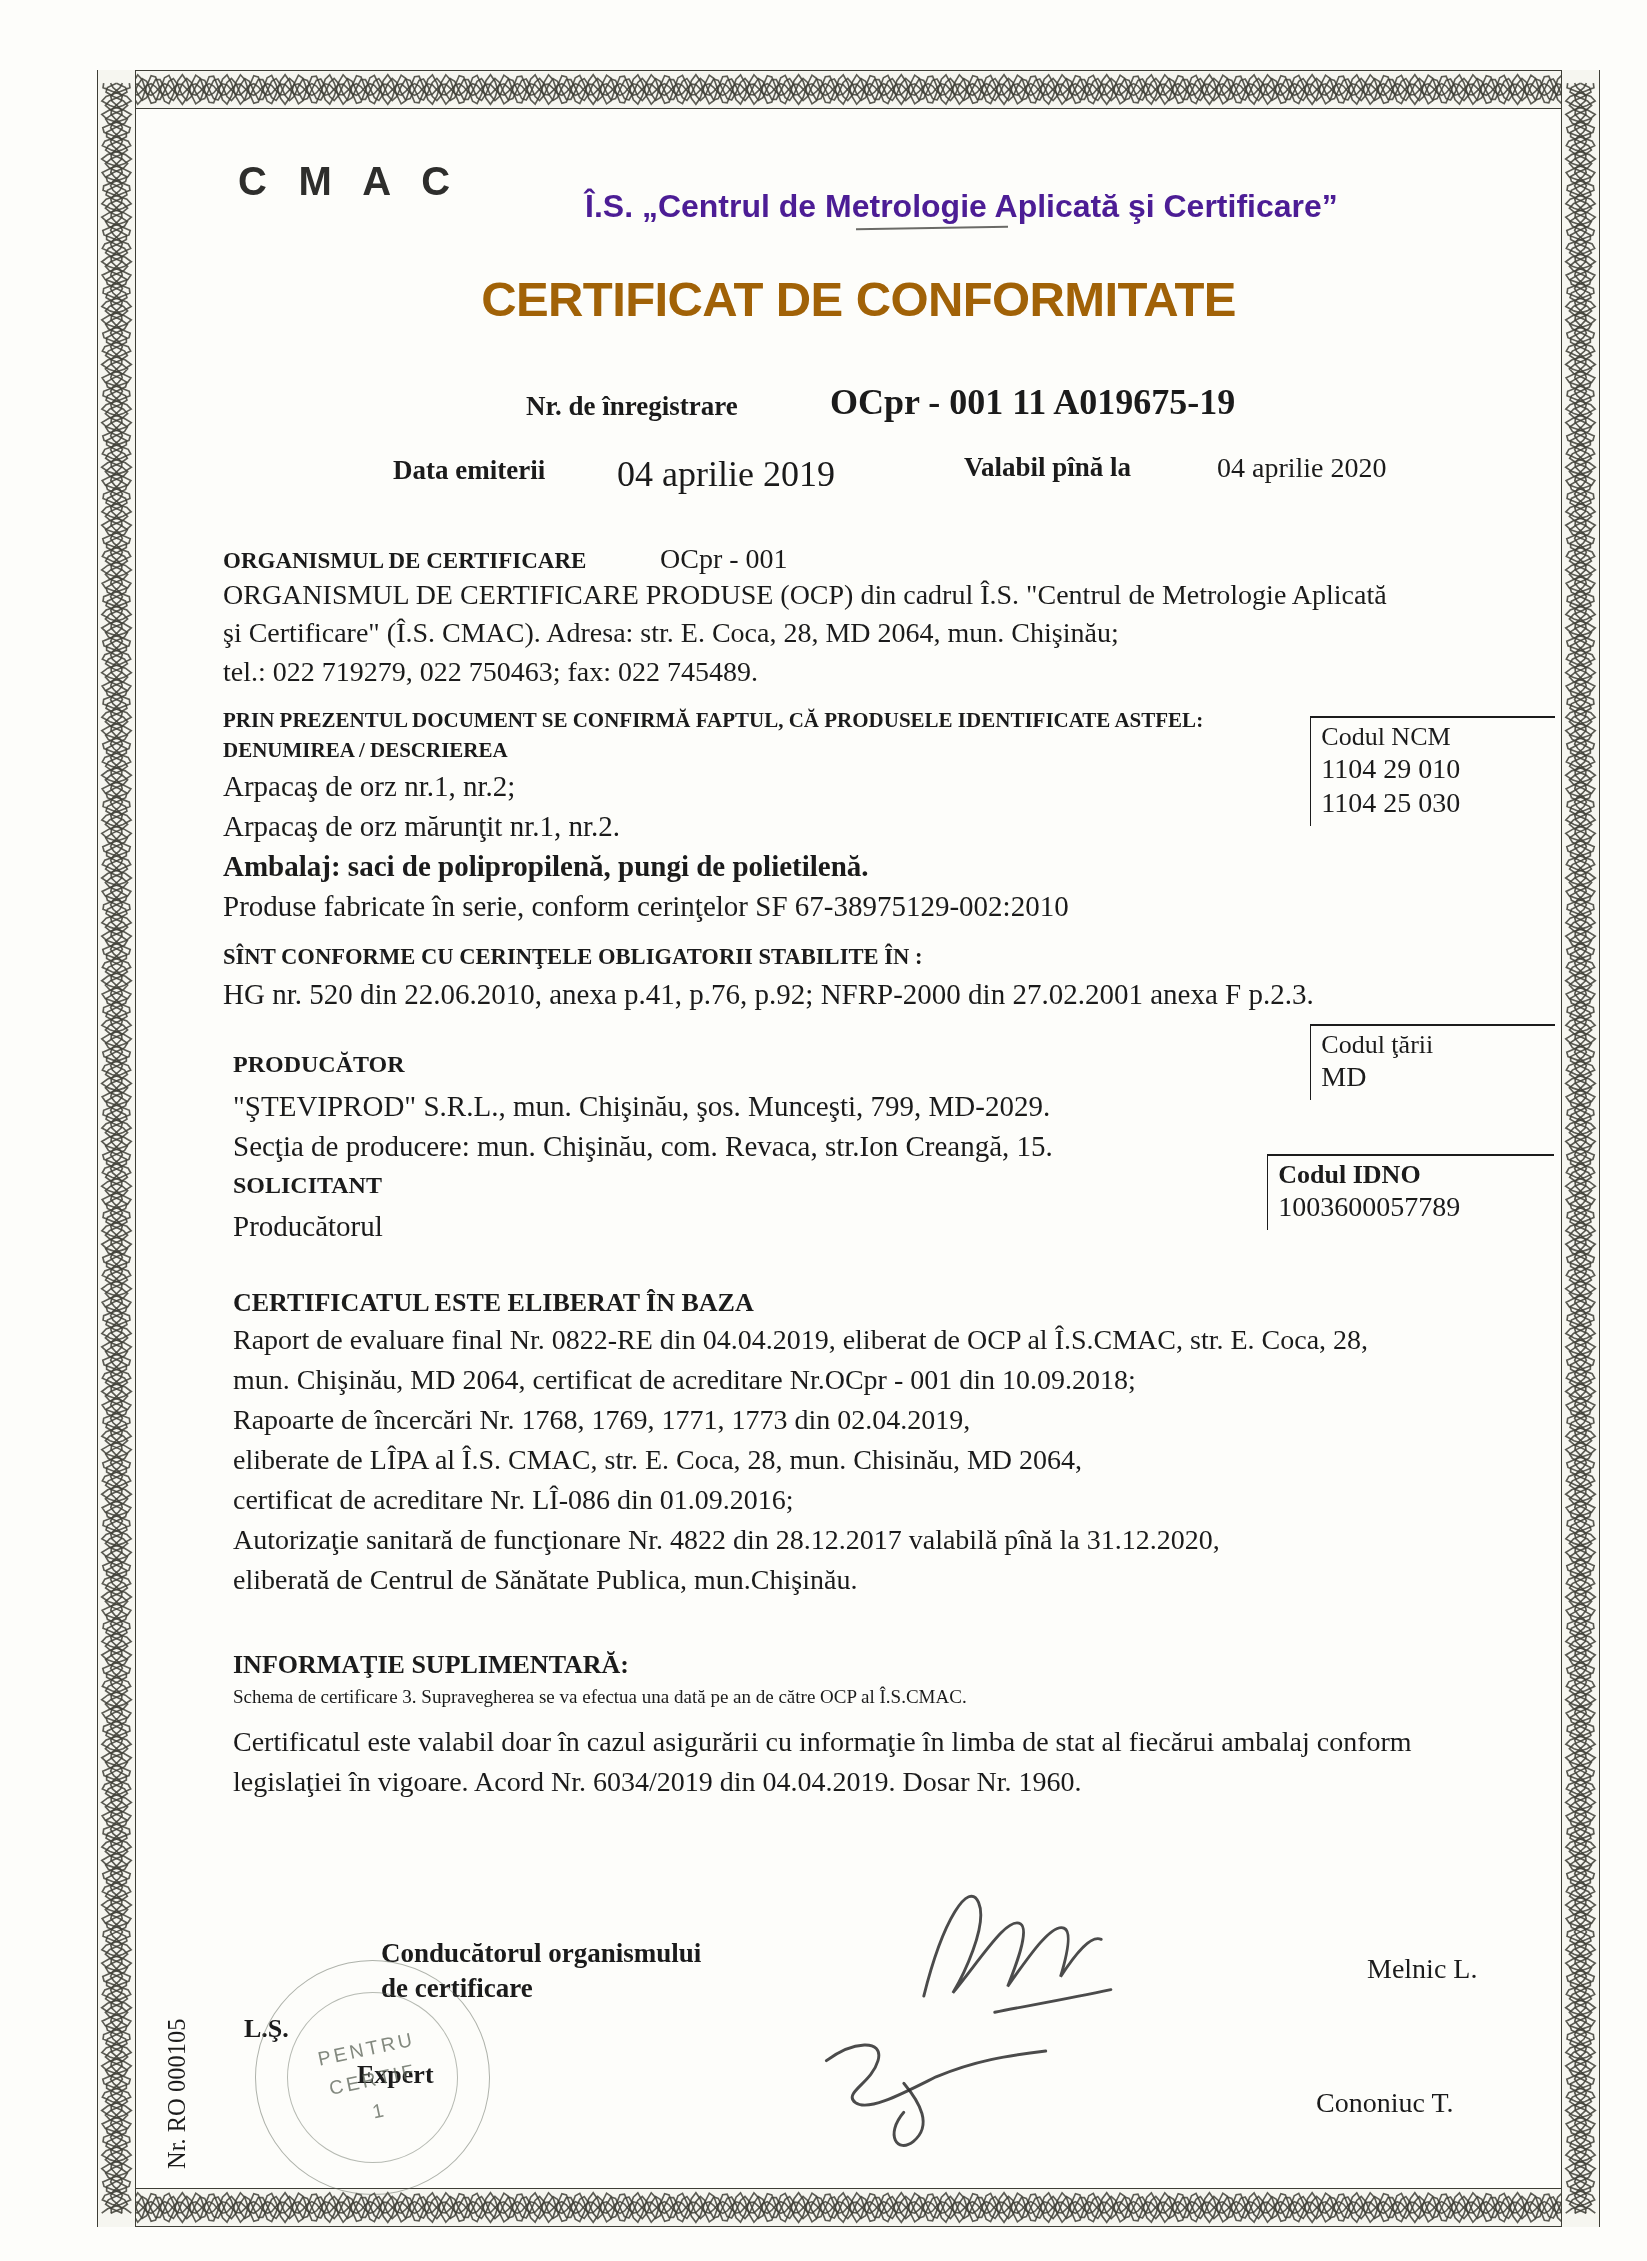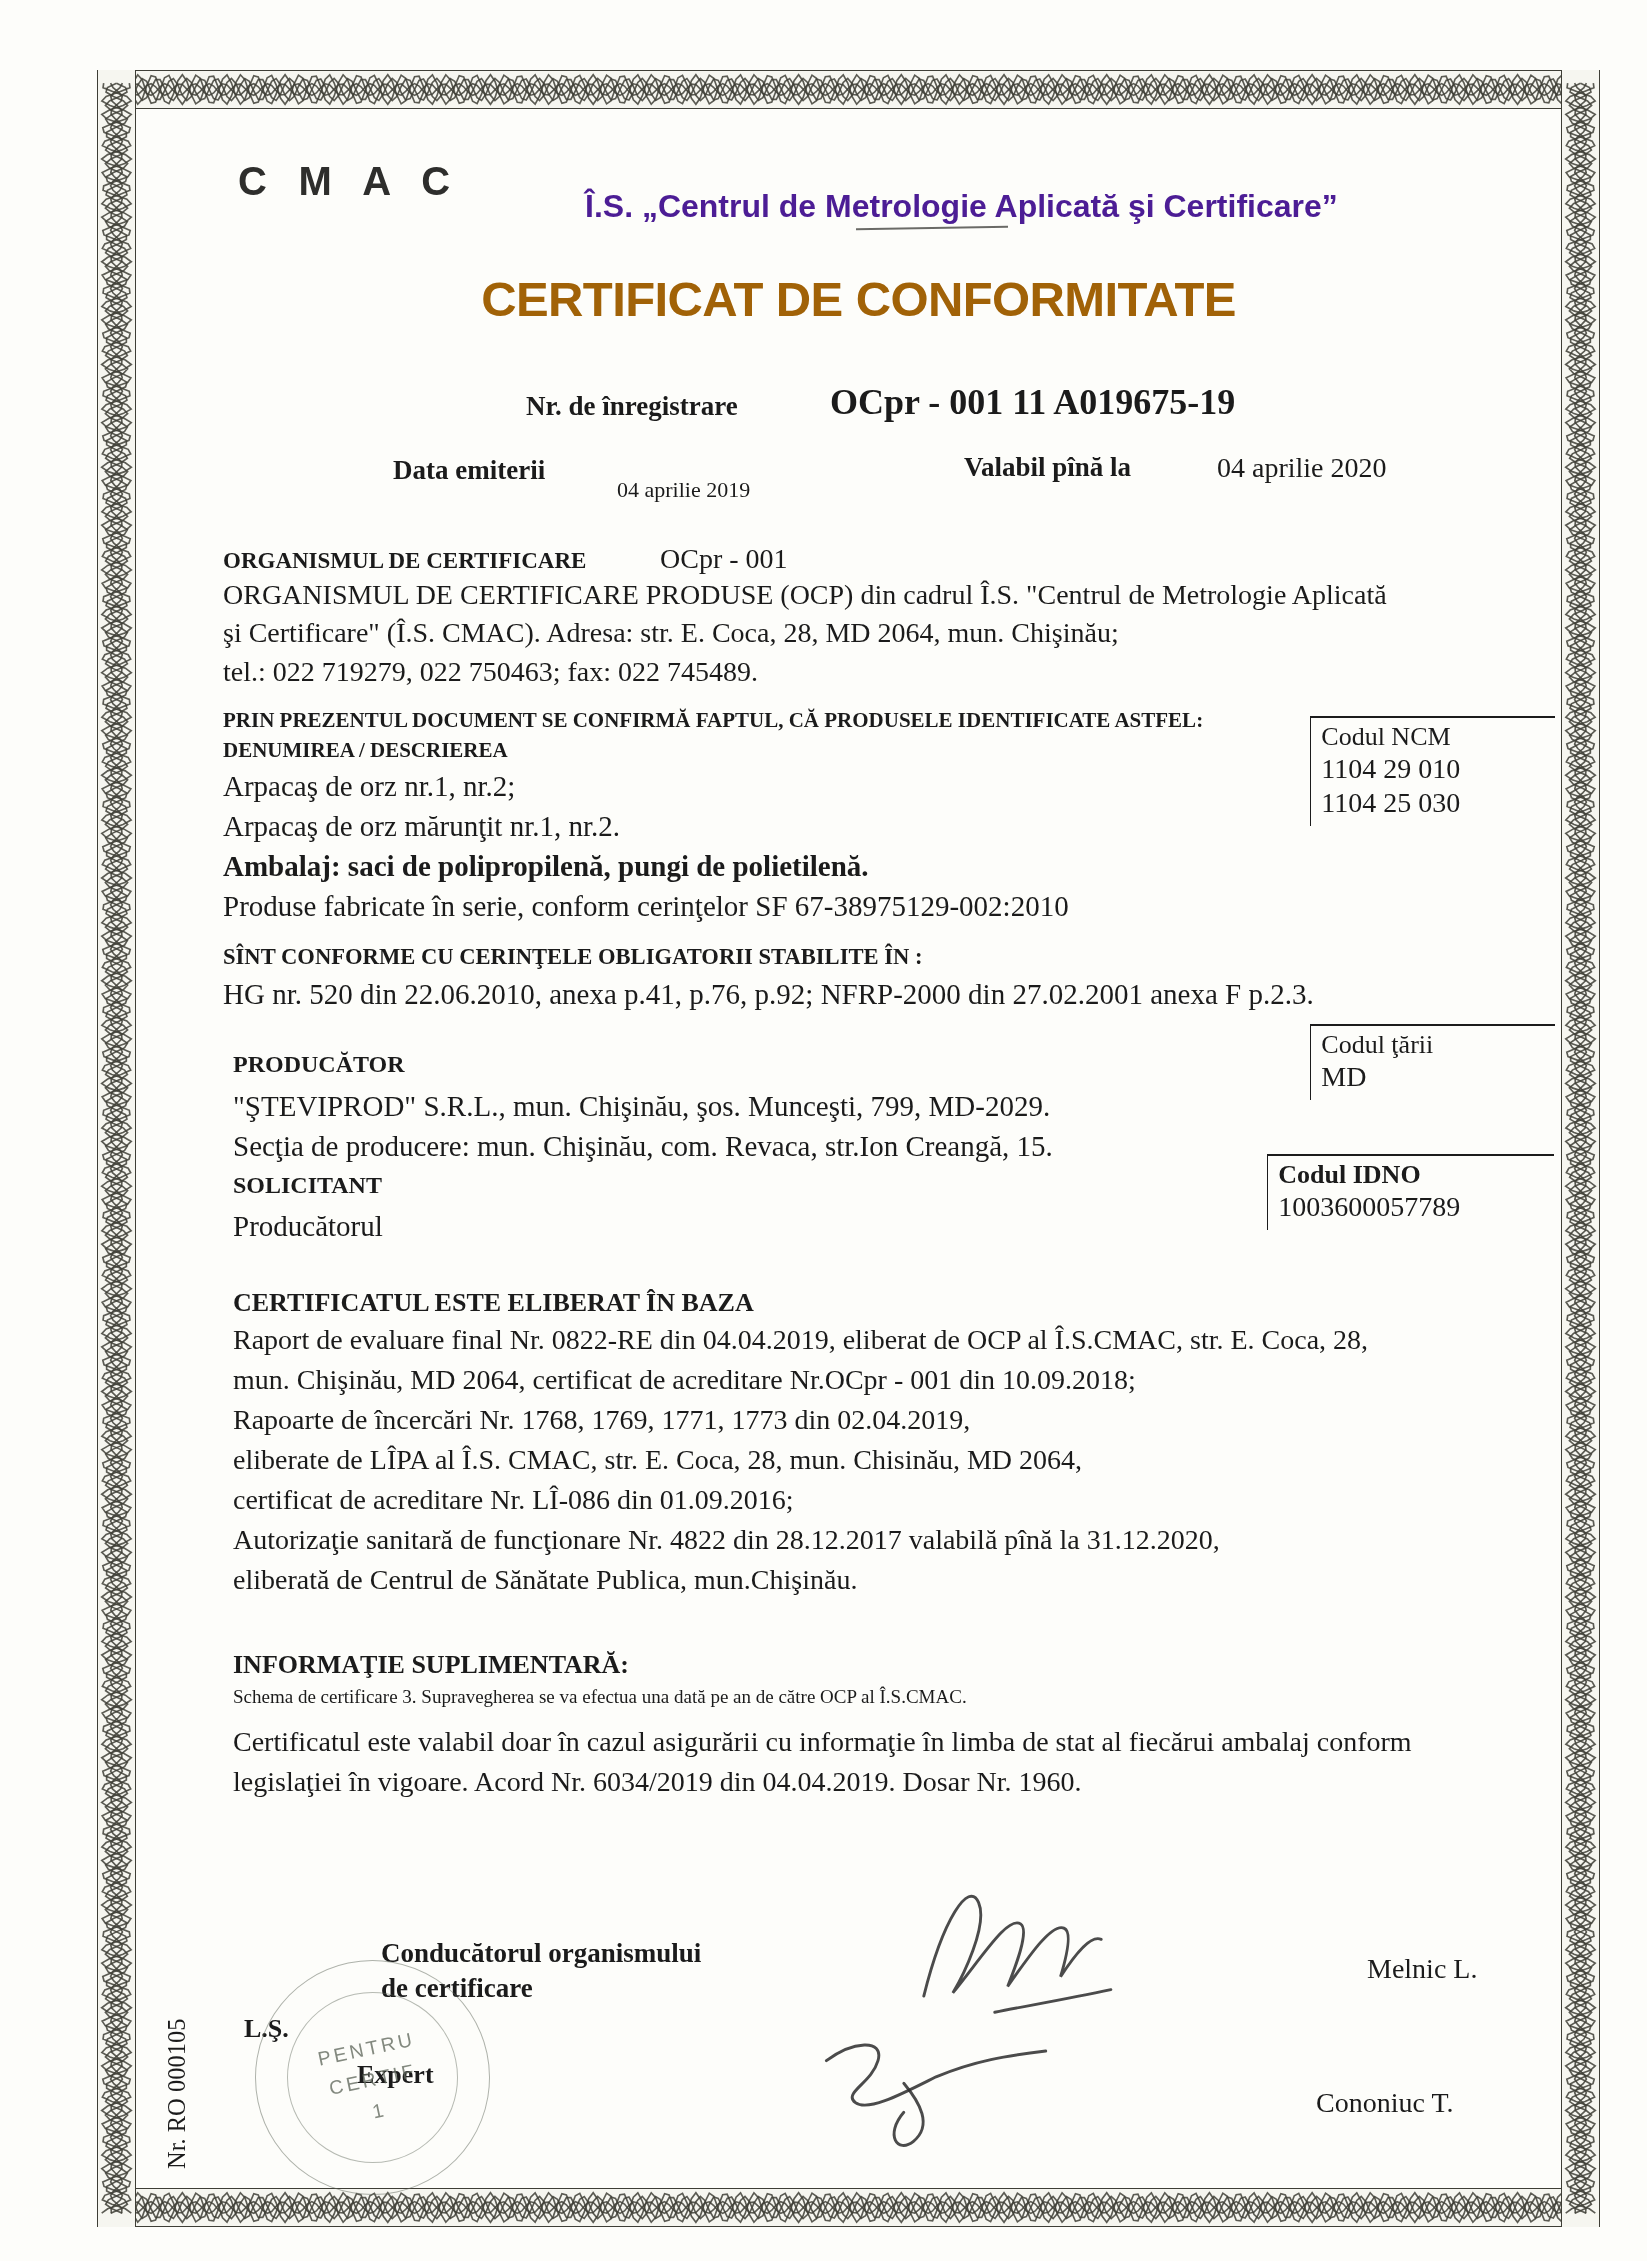--- a/index.html
+++ b/index.html
@@ -82,21 +82,21 @@
     <div class="abs sans b" style="left:238px;top:159px;font-size:40px;letter-spacing:10.3px;color:#2e2e2c;">C M A C</div>
     <div class="abs sans b" style="left:585px;top:164px;font-size:32px;color:#4c1d95;margin-top:24px;">Î.S. „Centrul de Metrologie Aplicată şi Certificare”</div>
     <div class="org-underline"></div>
 
     <div class="abs sans b" style="left:103px;top:271px;width:1511px;text-align:center;font-size:49px;letter-spacing:-0.6px;color:#a16207;">CERTIFICAT DE CONFORMITATE</div>
 
     <div class="abs b" style="left:526px;top:391px;font-size:27px;">Nr. de înregistrare</div>
     <div class="abs b" style="left:830px;top:381px;font-size:36px;font-family:Liberation Serif, serif;">OCpr - 001 11 A019675-19</div>
 
     <div class="abs b" style="left:393px;top:455px;font-size:27px;">Data emiterii</div>
-    <div class="abs" style="left:617px;top:453px;font-size:22px;margin-top:24px;">04 aprilie 2019</div>
+    <div class="abs" style="left:617px;top:453px;font-size:36px;">04 aprilie 2019</div>
     <div class="abs b" style="left:964px;top:452px;font-size:27px;">Valabil pînă la</div>
     <div class="abs" style="left:1217px;top:452px;font-size:28px;">04 aprilie 2020</div>
 
     <div class="abs b" style="left:223px;top:548px;font-size:23px;">ORGANISMUL DE CERTIFICARE</div>
     <div class="abs" style="left:660px;top:543px;font-size:28px;">OCpr - 001</div>
     <div class="abs" style="left:223px;top:579px;font-size:28px;">ORGANISMUL DE CERTIFICARE PRODUSE  (OCP) din cadrul  Î.S. "Centrul de Metrologie Aplicată</div>
     <div class="abs" style="left:223px;top:617px;font-size:28px;">şi Certificare" (Î.S. CMAC). Adresa: str. E. Coca, 28, MD 2064, mun. Chişinău;</div>
     <div class="abs" style="left:223px;top:656px;font-size:28px;">tel.: 022 719279, 022 750463; fax: 022 745489.</div>
 
     <div class="abs b" style="left:223px;top:708px;font-size:21px;">PRIN  PREZENTUL  DOCUMENT SE CONFIRMĂ  FAPTUL,  CĂ  PRODUSELE IDENTIFICATE ASTFEL:</div>

